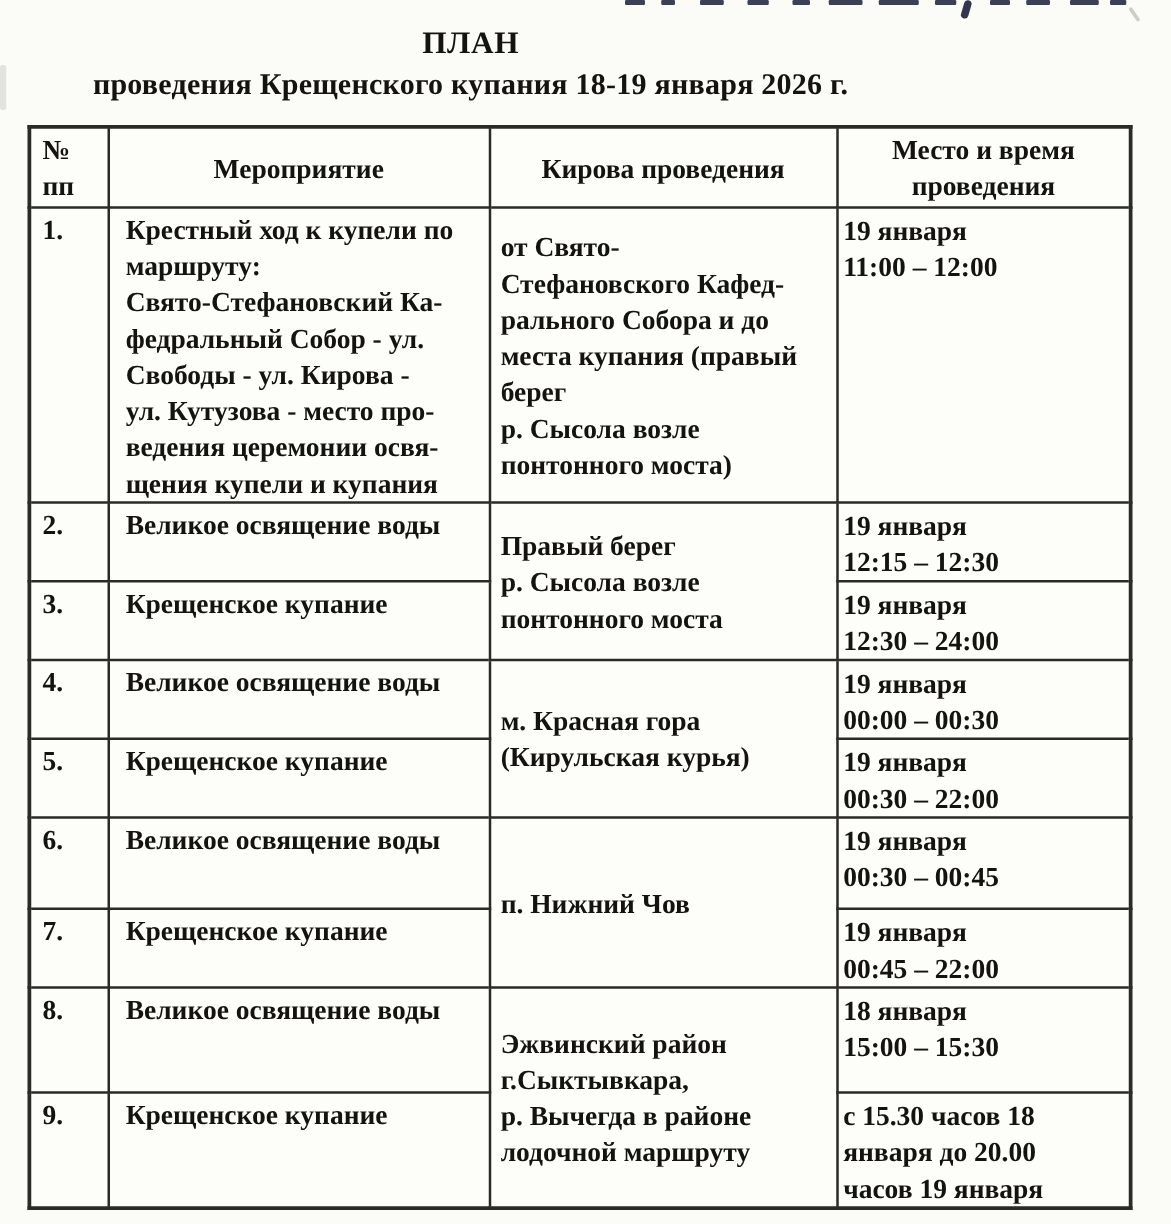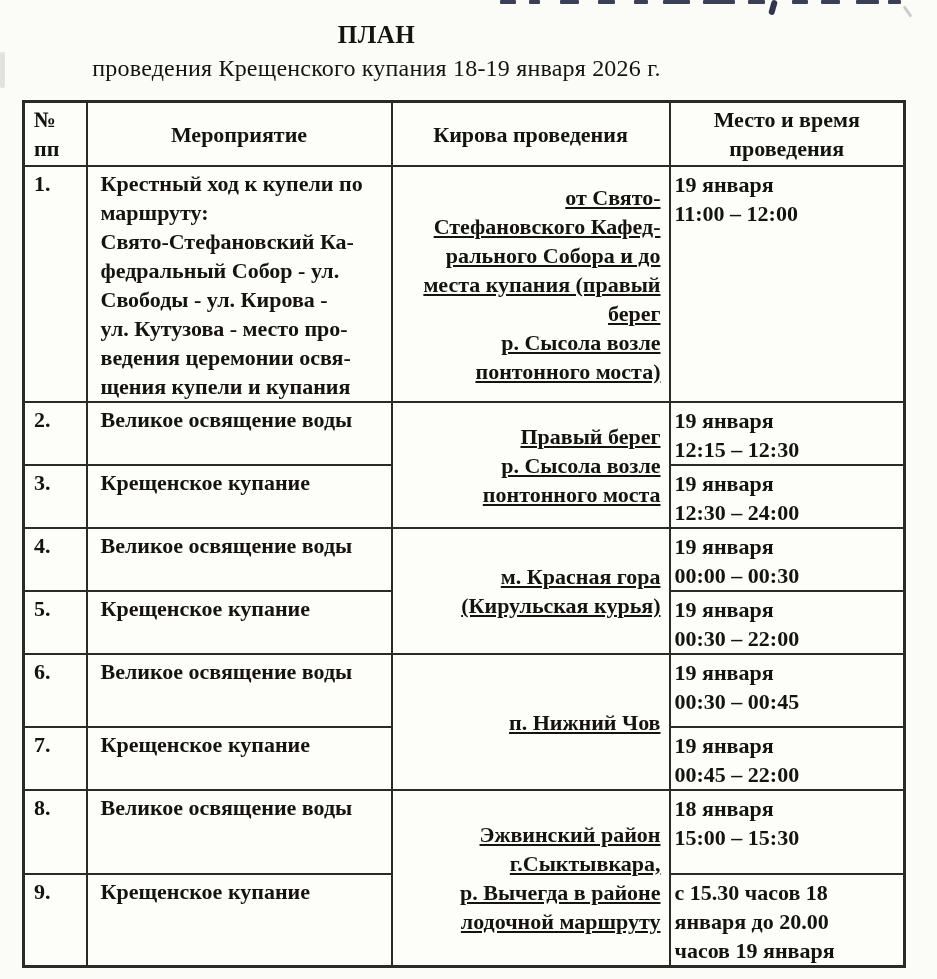--- a/index.html
+++ b/index.html
@@ -19,21 +19,21 @@
   .artifact.dash { top: 0; height: 4px; opacity: .88; }
   .artifact.comma { top: 0; width: 6px; height: 15px; border-radius: 3px; transform: rotate(16deg); opacity: .92; }
   .artifact.gray-slash { top: 5px; width: 3px; height: 13px; background: #a8a8a4; opacity: .55; transform: rotate(-35deg); border-radius: 2px; }
   .artifact.left-smudge { left: 0; top: 52px; width: 5px; height: 36px; background: #dcdcd7; opacity: .8; border-radius: 2px; }
   .artifact.bottom-smudge1 { left: 640px; top: 951px; width: 265px; height: 7px; background: #ebebe7; opacity: .7; border-radius: 3px; }
   .artifact.bottom-smudge2 { left: 90px; top: 958px; width: 210px; height: 5px; background: #f0f0ec; opacity: .6; border-radius: 3px; }
 
   
   .heading { position: absolute; top: 21px; left: 0; width: 753px; text-align: center; }
   .doc-title { font-size: 25px; font-weight: bold; letter-spacing: .5px; line-height: 1.1; }
-  .doc-subtitle { font-size: 24px; font-weight: normal; margin-top: 6px; letter-spacing: .2px; }
+  .doc-subtitle { font-size: 24px; font-weight: bold; margin-top: 6px; letter-spacing: .2px; }
 
   
   table.plan {
     position: absolute; left: 22px; top: 100px;
     width: 881px;
     border-collapse: collapse;
     table-layout: fixed;
     background: #fdfdfa;
   }
   table.plan, table.plan th, table.plan td {
@@ -43,21 +43,21 @@
   th, td {
     font-size: 22px; font-weight: bold; line-height: 29px;
     color: #14130f;
     white-space: pre-line;
     overflow: hidden;
   }
   th { text-align: center; vertical-align: middle; font-weight: bold; padding: 2px 2px; }
   th.h-num { text-align: left; padding-left: 9px; }
   td.c-num { text-align: left; vertical-align: top; padding: 2px 0 0 9px; }
   td.c-event { text-align: left; vertical-align: top; padding: 2px 6px 0 13px; }
-  td.c-loc { text-align: right; vertical-align: middle; padding: 2px 8px; text-decoration: underline; }
+  td.c-loc { text-align: left; vertical-align: middle; padding: 2px 8px; }
   td.c-time { text-align: left; vertical-align: top; padding: 3px 4px 0 4px; }
 
   tr.r-head  { height: 58px; }
   tr.r-1 { height: 235px; }
   tr.r-2 { height: 59px; }
   tr.r-3 { height: 60px; }
   tr.r-4 { height: 58px; }
   tr.r-5 { height: 62px; }
   tr.r-6 { height: 73px; }
   tr.r-7 { height: 61px; }

